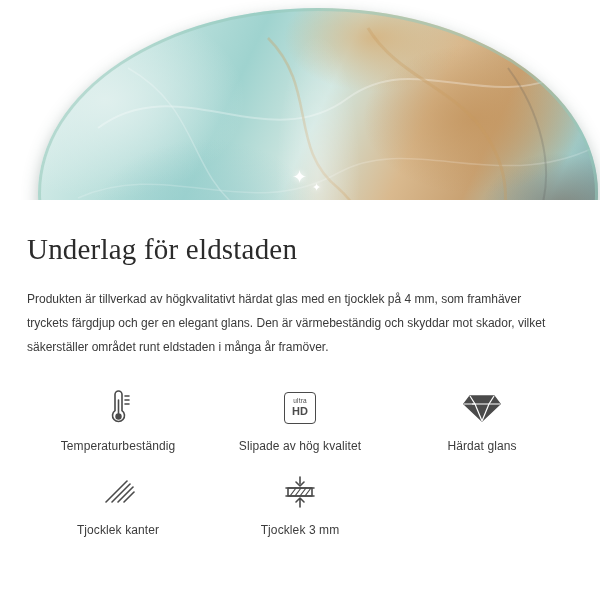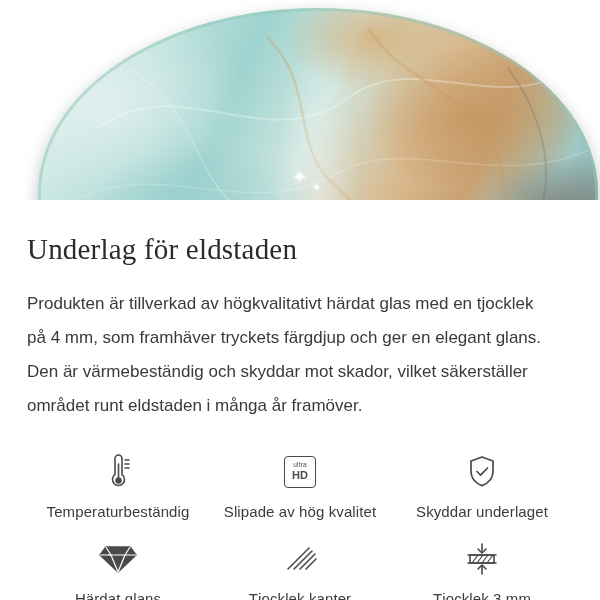--- a/index.html
+++ b/index.html
@@ -90,21 +90,21 @@
     font-family: "Liberation Serif", serif;
     font-weight: 400;
     font-size: 29px;
     line-height: 1.33;
     color: #2b2b2b;
     letter-spacing: 0.2px;
   }
   .headline .line2 { display: block; }
   .body-copy {
     margin: 18px 0 0 0;
-    font-size: 17px;
+    font-size: 12px;
     line-height: 2.0;
     color: #3a3a3a;
     max-width: 528px;
   }
 
   
   .features {
     margin-top: 26px;
     display: grid;
     grid-template-columns: repeat(3, 1fr);
@@ -119,21 +119,21 @@
   }
   .feature-icon {
     height: 46px;
     display: flex;
     align-items: center;
     justify-content: flex-end;
     color: #4a4a4a;
   }
   .feature-label {
     margin-top: 8px;
-    font-size: 15px;
+    font-size: 12px;
     color: #3c3c3c;
     text-align: center;
     letter-spacing: 0.1px;
   }
   .ultrahd-box {
     width: 30px;
     height: 30px;
     border: 1.6px solid #4a4a4a;
     border-radius: 4px;
     display: flex;
@@ -192,29 +192,20 @@
       <div class="feature">
         <div class="feature-icon">
           <div class="ultrahd-box">
             <span class="u1">ultra</span>
             <span class="u2">HD</span>
           </div>
         </div>
         <div class="feature-label">Slipade av hög kvalitet</div>
       </div>
 
-      <div class="feature">
-        <div class="feature-icon">
-          <svg width="34" height="40" viewBox="0 0 34 40" fill="none" stroke="#4a4a4a" stroke-width="1.7" stroke-linecap="round" stroke-linejoin="round">
-            <path d="M17 5l11 4v10c0 7.2-4.8 12.4-11 14.6C10.8 31.4 6 26.2 6 19V9z"></path>
-            <path d="M12 19.5l3.6 3.6L22.5 16"></path>
-          </svg>
-        </div>
-        <div class="feature-label">Skyddar underlaget</div>
-      </div>
 
       <div class="feature">
         <div class="feature-icon">
           <svg width="38" height="34" viewBox="0 0 38 34" fill="none" stroke="#4a4a4a" stroke-width="1.5" stroke-linejoin="round">
             <path d="M7 5h24l6 8-18 17L1 13z" fill="#4a4a4a" stroke="#4a4a4a"></path>
             <path d="M1 13h36" stroke="#ffffff" stroke-width="1.2"></path>
             <path d="M7 5l5 8-3 0" stroke="#ffffff" stroke-width="1.2"></path>
             <path d="M31 5l-5 8" stroke="#ffffff" stroke-width="1.2"></path>
             <path d="M12 13l7 17 7-17" stroke="#ffffff" stroke-width="1.2"></path>
           </svg>

